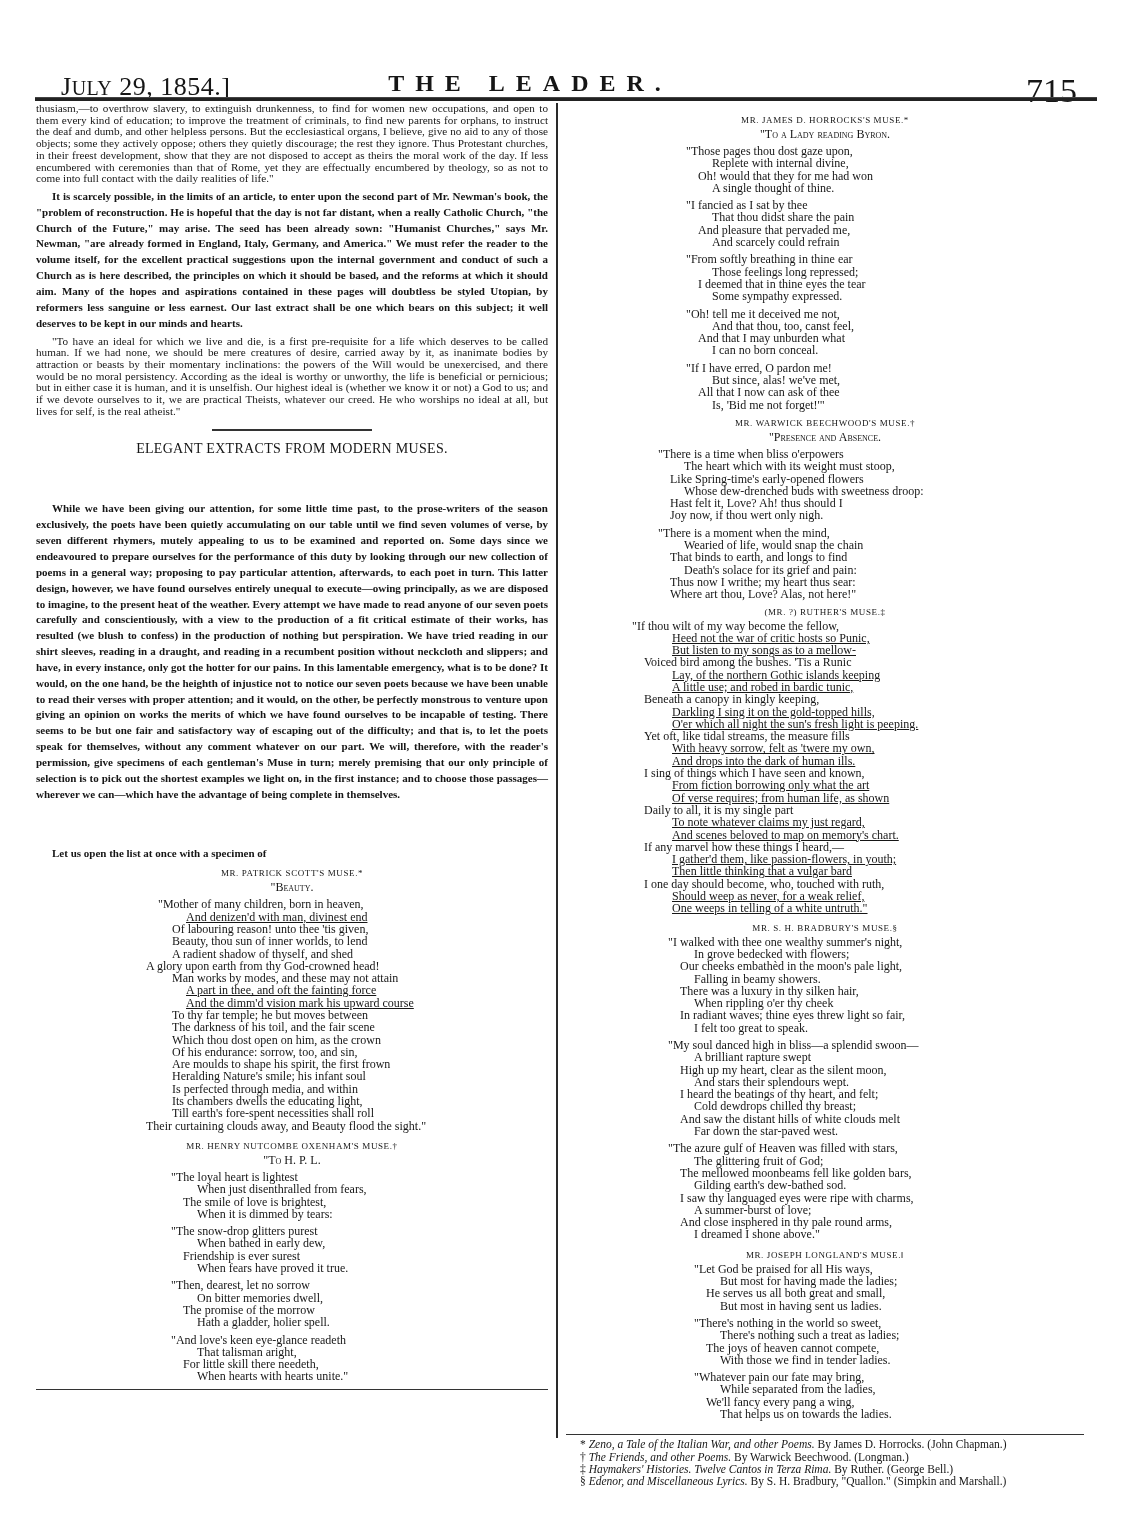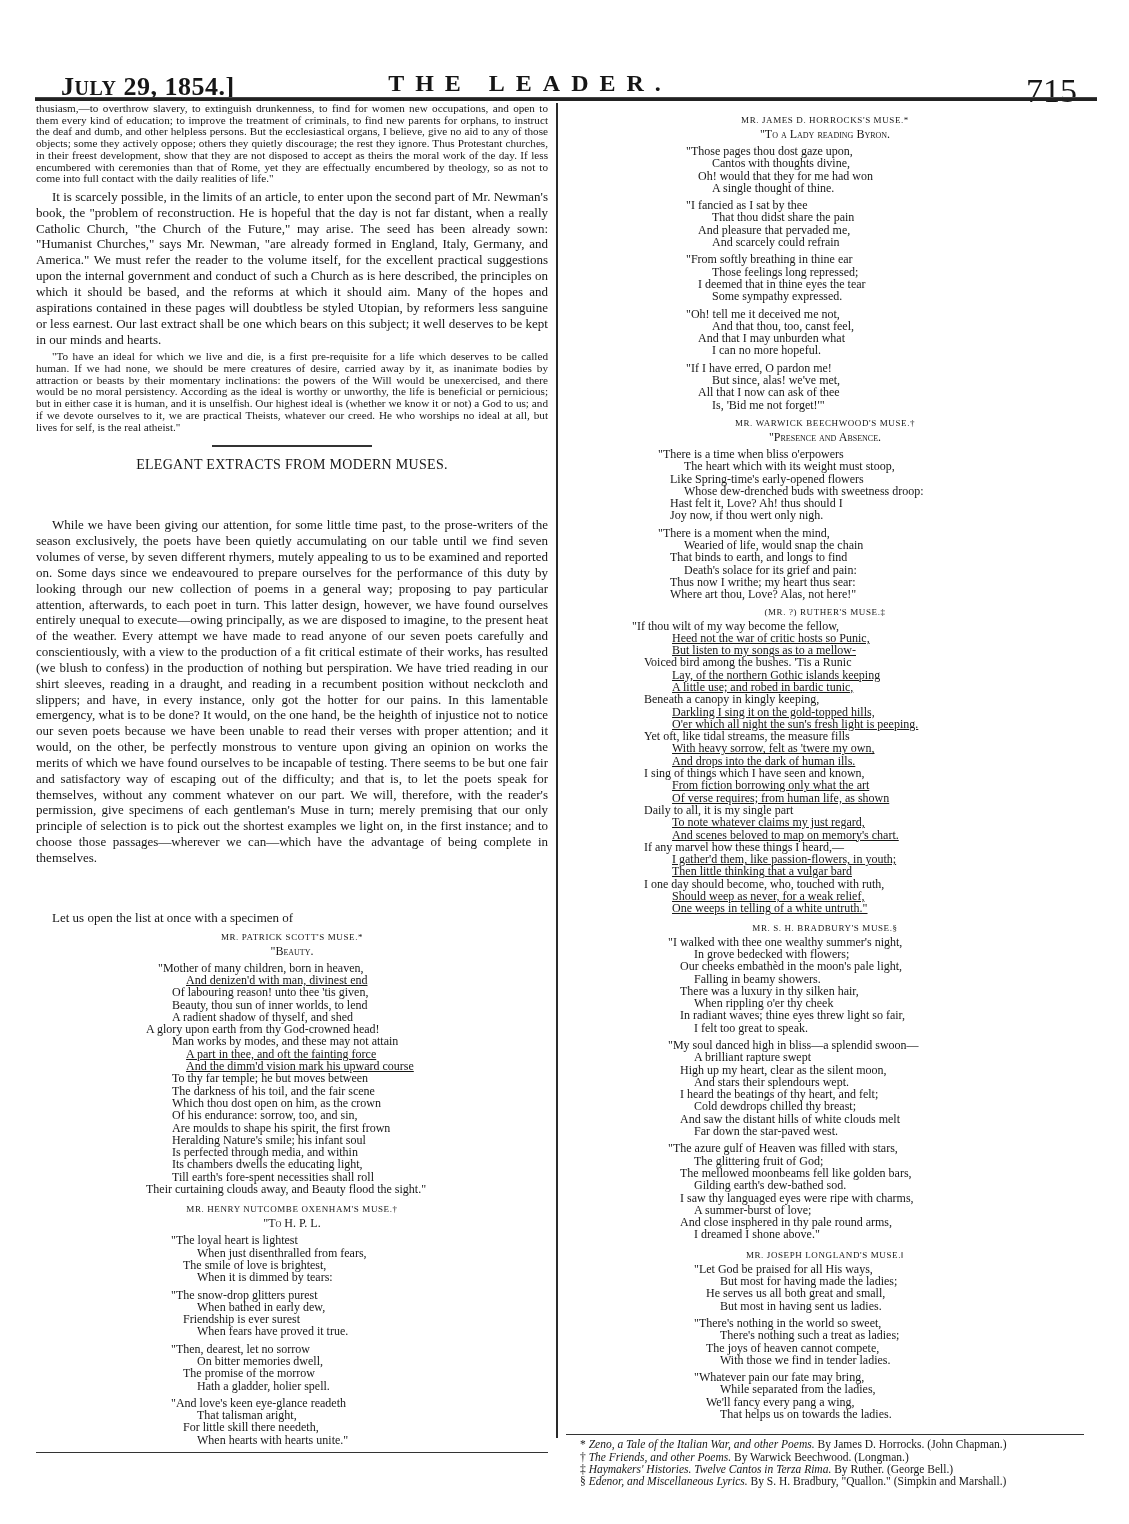--- a/index.html
+++ b/index.html
@@ -2,34 +2,34 @@
 <html><head>
 <meta charset="utf-8">
 <style>
   html, body { margin: 0; padding: 0; background: #ffffff; }
   body {
     width: 1129px; height: 1524px; position: relative; overflow: hidden;
     font-family: "Liberation Serif", "DejaVu Serif", serif;
     color: #161616;
   }
   .masthead { position: absolute; top: 60px; left: 35px; width: 1062px; height: 40px; }
-  .mh-date { position: absolute; left: 26px; top: 12px; font-size: 26px; font-weight: bold; letter-spacing: 0.5px; }
+  .mh-date { position: absolute; left: 26px; top: 12px; font-size: 26px; font-weight: normal; letter-spacing: 0.5px; }
   .mh-date .sc { font-size: 20px; }
   .mh-title { position: absolute; left: 270px; width: 450px; top: 10px; text-align: center; font-size: 24px; font-weight: bold; letter-spacing: 11px; }
   .mh-page { position: absolute; right: 20px; top: 12px; font-size: 34px; font-weight: normal; }
   .rule-top { position: absolute; top: 97px; left: 35px; width: 1062px; height: 3px; background: #222; border-top: 1px solid #444; }
   .col-divider { position: absolute; top: 103px; left: 556px; width: 2px; height: 1335px; background: #2a2a2a; }
 
   .col { position: absolute; top: 103px; }
   .col-left { left: 36px; width: 512px; }
   .col-right { left: 566px; width: 518px; }
 
   p { margin: 0; }
   .small { font-size: 11.2px; line-height: 11.7px; text-align: justify; }
-  .body { font-size: 13px; line-height: 15.85px; text-align: justify; }
+  .body { font-size: 11px; line-height: 15.85px; text-align: justify; font-weight: bold; }
   .indent { text-indent: 16px; margin-top: 44px; }
   .gap4 { margin-top: 4px; }
   .short-rule { width: 160px; height: 2px; background: #333; margin: 12px auto 10px auto; }
   .sect-head { text-align: center; font-size: 14px; letter-spacing: 0.3px; margin-bottom: 3px; }
   .muse-head { text-align: center; font-size: 9px; letter-spacing: 0.6px; text-transform: uppercase; margin-top: 6px; }
   .poem-title { text-align: center; font-size: 12px; font-variant: small-caps; margin-top: 2px; margin-bottom: 3px; }
   .poem { font-size: 12px; line-height: 12.3px; }
   .stanza { margin-top: 5px; }
   .stanza:first-child { margin-top: 0; }
   .line { white-space: nowrap; }
@@ -116,41 +116,41 @@
 
   <div class="fn-rule"></div>
 </div>
 
 <div class="col col-right">
   <div class="muse-head" style="margin-top:12px">Mr. James D. Horrocks's Muse.*</div>
   <div class="poem-title">"To a Lady reading Byron.</div>
   <div class="poem" style="margin-left:120px">
       <div class="stanza">
         <div class="line">"Those pages thou dost gaze upon,</div>
-        <div class="line i2">Cantos with thoughts divine,</div>
+        <div class="line i2">Replete with internal divine,</div>
         <div class="line i1">Oh! would that they for me had won</div>
         <div class="line i2">A single thought of thine.</div>
       </div>
       <div class="stanza">
         <div class="line">"I fancied as I sat by thee</div>
         <div class="line i2">That thou didst share the pain</div>
         <div class="line i1">And pleasure that pervaded me,</div>
         <div class="line i2">And scarcely could refrain</div>
       </div>
       <div class="stanza">
         <div class="line">"From softly breathing in thine ear</div>
         <div class="line i2">Those feelings long repressed;</div>
         <div class="line i1">I deemed that in thine eyes the tear</div>
         <div class="line i2">Some sympathy expressed.</div>
       </div>
       <div class="stanza">
         <div class="line">"Oh! tell me it deceived me not,</div>
         <div class="line i2">And that thou, too, canst feel,</div>
         <div class="line i1">And that I may unburden what</div>
-        <div class="line i2">I can no more hopeful.</div>
+        <div class="line i2">I can no born conceal.</div>
       </div>
       <div class="stanza">
         <div class="line">"If I have erred, O pardon me!</div>
         <div class="line i2">But since, alas! we've met,</div>
         <div class="line i1">All that I now can ask of thee</div>
         <div class="line i2">Is, 'Bid me not forget!'"</div>
       </div>
     </div>
 
   <div class="muse-head" style="margin-top:7px">Mr. Warwick Beechwood's Muse.†</div>

